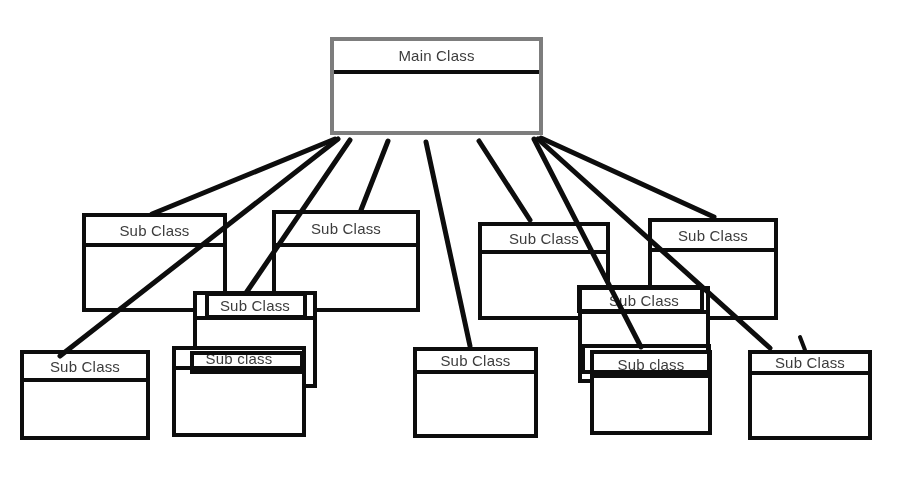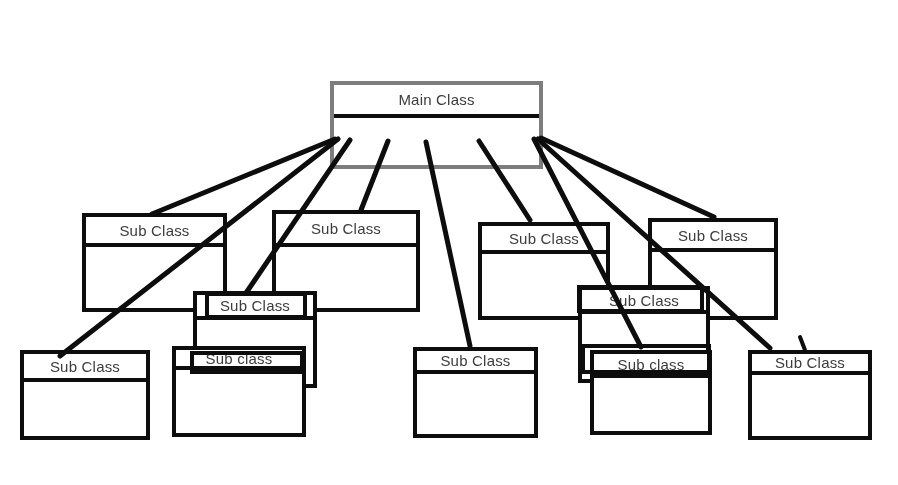--- a/index.html
+++ b/index.html
@@ -52,21 +52,21 @@
     background: transparent;
     pointer-events: none;
     z-index: 2;
   }
 </style>
 </head>
 <body>
 
 <div id="diagram-canvas">
   <div id="boxes-layer">
-      <div class="cbox main" style="left: 330px; top: 37px; width: 213px; height: 88px; margin-top: 44px;">
+      <div class="cbox main" style="left: 330px; top: 37px; width: 213px; height: 98px;">
         <div class="band" style="height: 33px;">
           <span class="lbl">Main Class</span>
         </div>
       </div>
       <div class="cbox" style="left: 82px; top: 213px; width: 145px; height: 99px;">
         <div class="band" style="height: 30px;">
           <span class="lbl">Sub Class</span>
         </div>
       </div>
       <div class="cbox" style="left: 272px; top: 210px; width: 148px; height: 102px;">

